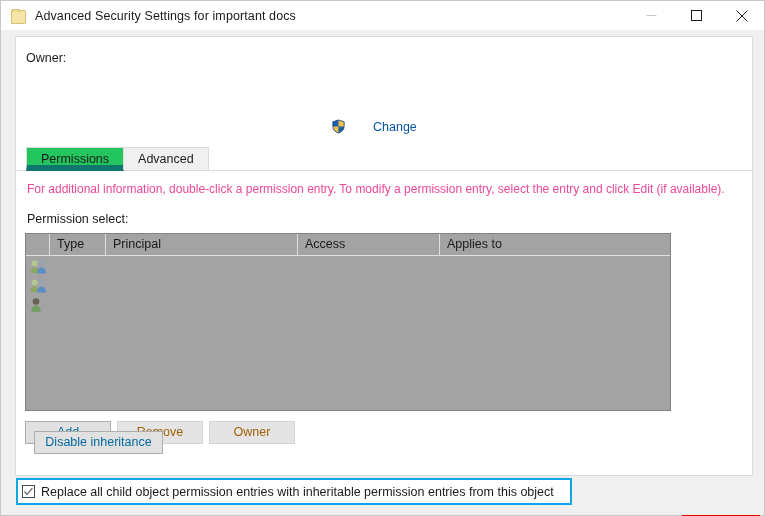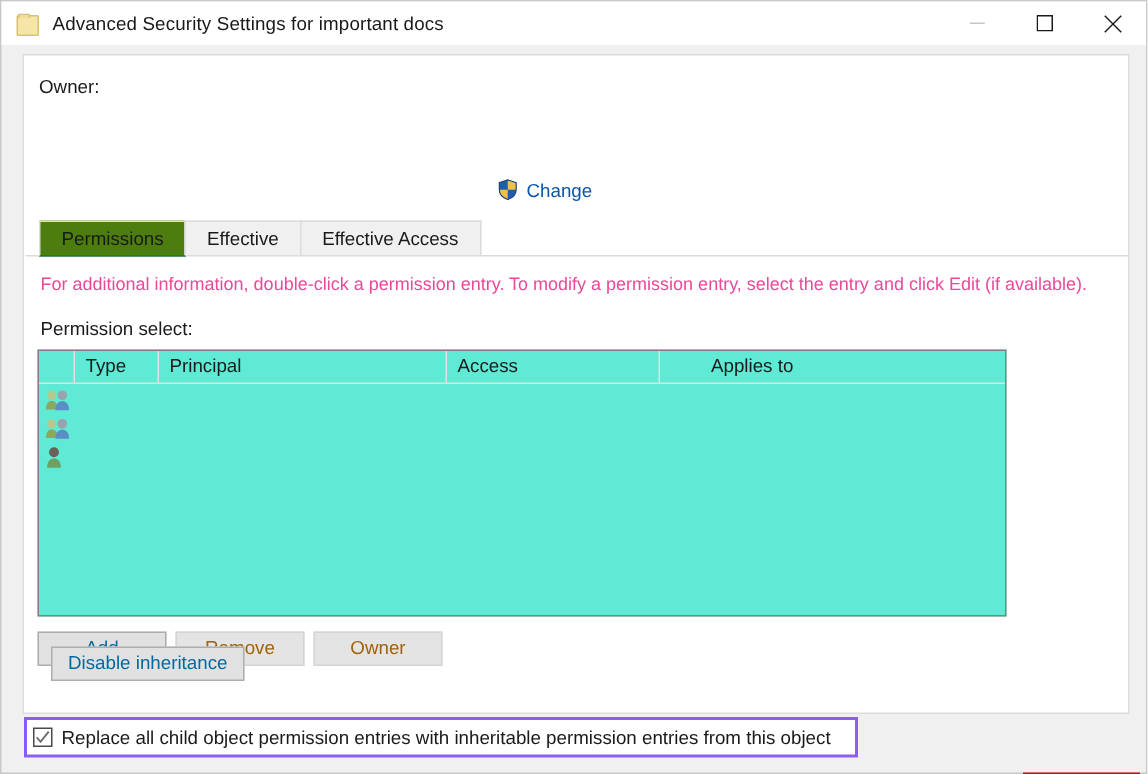--- a/index.html
+++ b/index.html
@@ -129,20 +129,21 @@
     align-items: center;
   }
   .shield-icon {
     width: 15px;
     height: 15px;
     margin-right: 5px;
   }
   .change-link {
     color: #0a56a8;
     font-size: 12.5px;
+    margin-left: 22px;
   }
 
   
   .tabs {
     position: absolute;
     left: 1px;
     top: 110px;
     width: 736px;
     height: 24px;
     display: flex;
@@ -157,22 +158,22 @@
     font-size: 12.5px;
     color: #1a1a1a;
     background: #f0f0f0;
     border: 1px solid #dcdcdc;
     border-bottom: none;
     box-sizing: border-box;
     margin-right: -1px;
     white-space: nowrap;
   }
   .tab.active {
-    background: #4d7c0f;
-    border-bottom: 1px solid #0f766e;
+    background: #22c55e;
+    border-bottom: 6px solid #0f766e;
     margin-bottom: -1px;
     height: 24px;
     line-height: 23px;
   }
   .tab.first { margin-left: 9px; }
 
   .info-text {
     position: absolute;
     left: 11px;
     top: 145px;
@@ -190,21 +191,21 @@
 
   
   .listbox {
     position: absolute;
     left: 9px;
     top: 196px;
     width: 646px;
     height: 178px;
     border: 1px solid #828282;
     box-sizing: border-box;
-    background: #5eead4;
+    background: #a3a3a3;
   }
   .list-header {
     display: flex;
     height: 22px;
     border-bottom: 1px solid #e0e0e0;
     box-sizing: border-box;
   }
   .col {
     font-size: 12.5px;
     color: #1a1a1a;
@@ -213,21 +214,21 @@
     border-right: 1px solid #e0e0e0;
     box-sizing: border-box;
     overflow: hidden;
     white-space: nowrap;
   }
   .col-spacer { width: 24px; padding-left: 0; }
   .col-type { width: 56px; }
   .col-principal { width: 192px; }
   .col-access { width: 142px; }
   .col-inherited { width: 142px; }
-  .col-applies { width: 160px; border-right: none; margin-left: 27px; }
+  .col-applies { width: 160px; border-right: none; }
 
   .list-rows { padding-top: 1px; }
   .list-row {
     height: 19px;
     display: flex;
     align-items: center;
     padding-left: 4px;
   }
   .row-icon { width: 18px; height: 16px; }
 
@@ -272,21 +273,21 @@
     line-height: 21px;
   }
 
   
   .check-highlight {
     position: absolute;
     left: 15px;
     top: 448px;
     width: 556px;
     height: 27px;
-    border: 2px solid #8b5cf6;
+    border: 2px solid #0ea5e9;
     box-sizing: border-box;
     background: #ffffff;
   }
   .check-inner {
     display: flex;
     align-items: center;
     height: 100%;
     padding-left: 4px;
   }
   .checkbox {
@@ -362,22 +363,21 @@
             <path d="M8 1 L14 3 L14 8 L8 8 Z" fill="#efc146"></path>
             <path d="M2 8 L8 8 L8 15 C4.7 13.8 2 11.5 2 8 Z" fill="#efc146"></path>
             <path d="M8 1 L14 3 L14 8 C14 11.5 11.3 13.8 8 15 C4.7 13.8 2 11.5 2 8 L2 3 Z" fill="none" stroke="#14457f" stroke-width="0.8"></path>
           </svg>
         </span>
         <span class="change-link">Change</span>
       </div>
 
       <div class="tabs">
         <div class="tab active first">Permissions</div>
-        <div class="tab">Effective</div>
-        <div class="tab">Effective Access</div>
+        <div class="tab">Advanced</div>
       </div>
 
       <div class="info-text">For additional information, double-click a permission entry. To modify a permission entry, select the entry and click Edit (if available).</div>
 
       <div class="entries-label">Permission select:</div>
 
       <div class="listbox">
         <div class="list-header">
           <div class="col col-spacer"></div>
           <div class="col col-type">Type</div>

